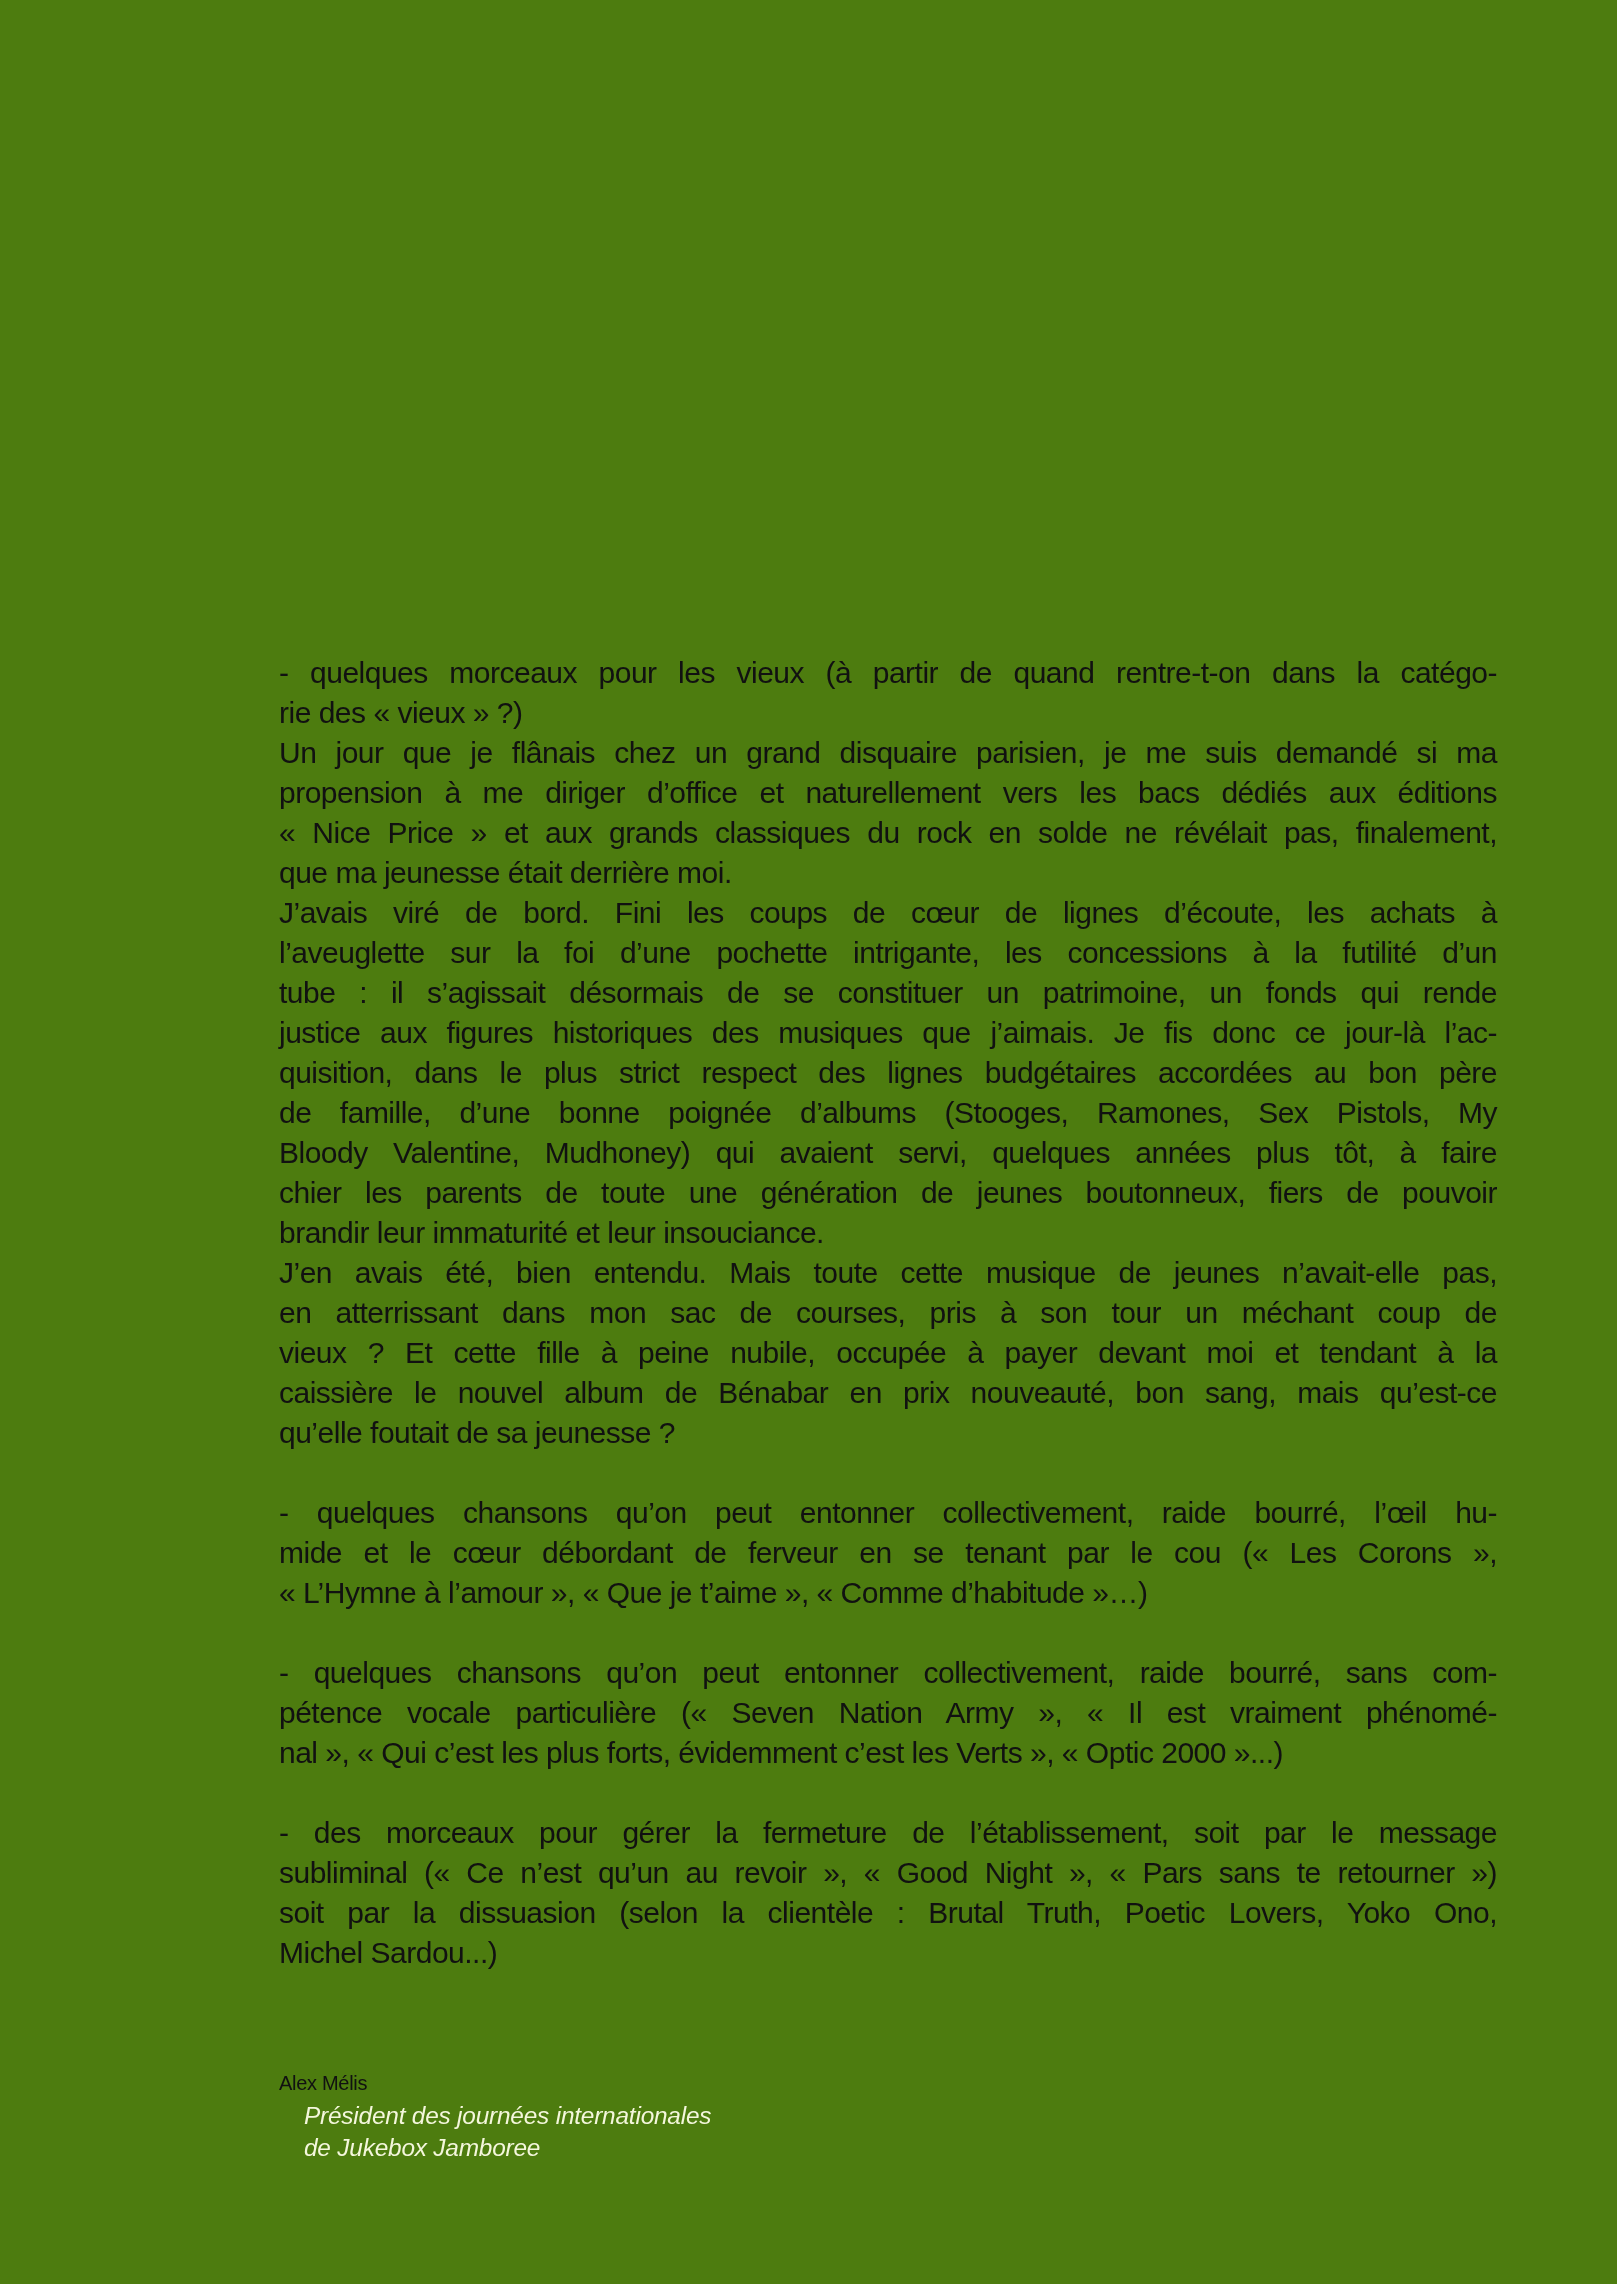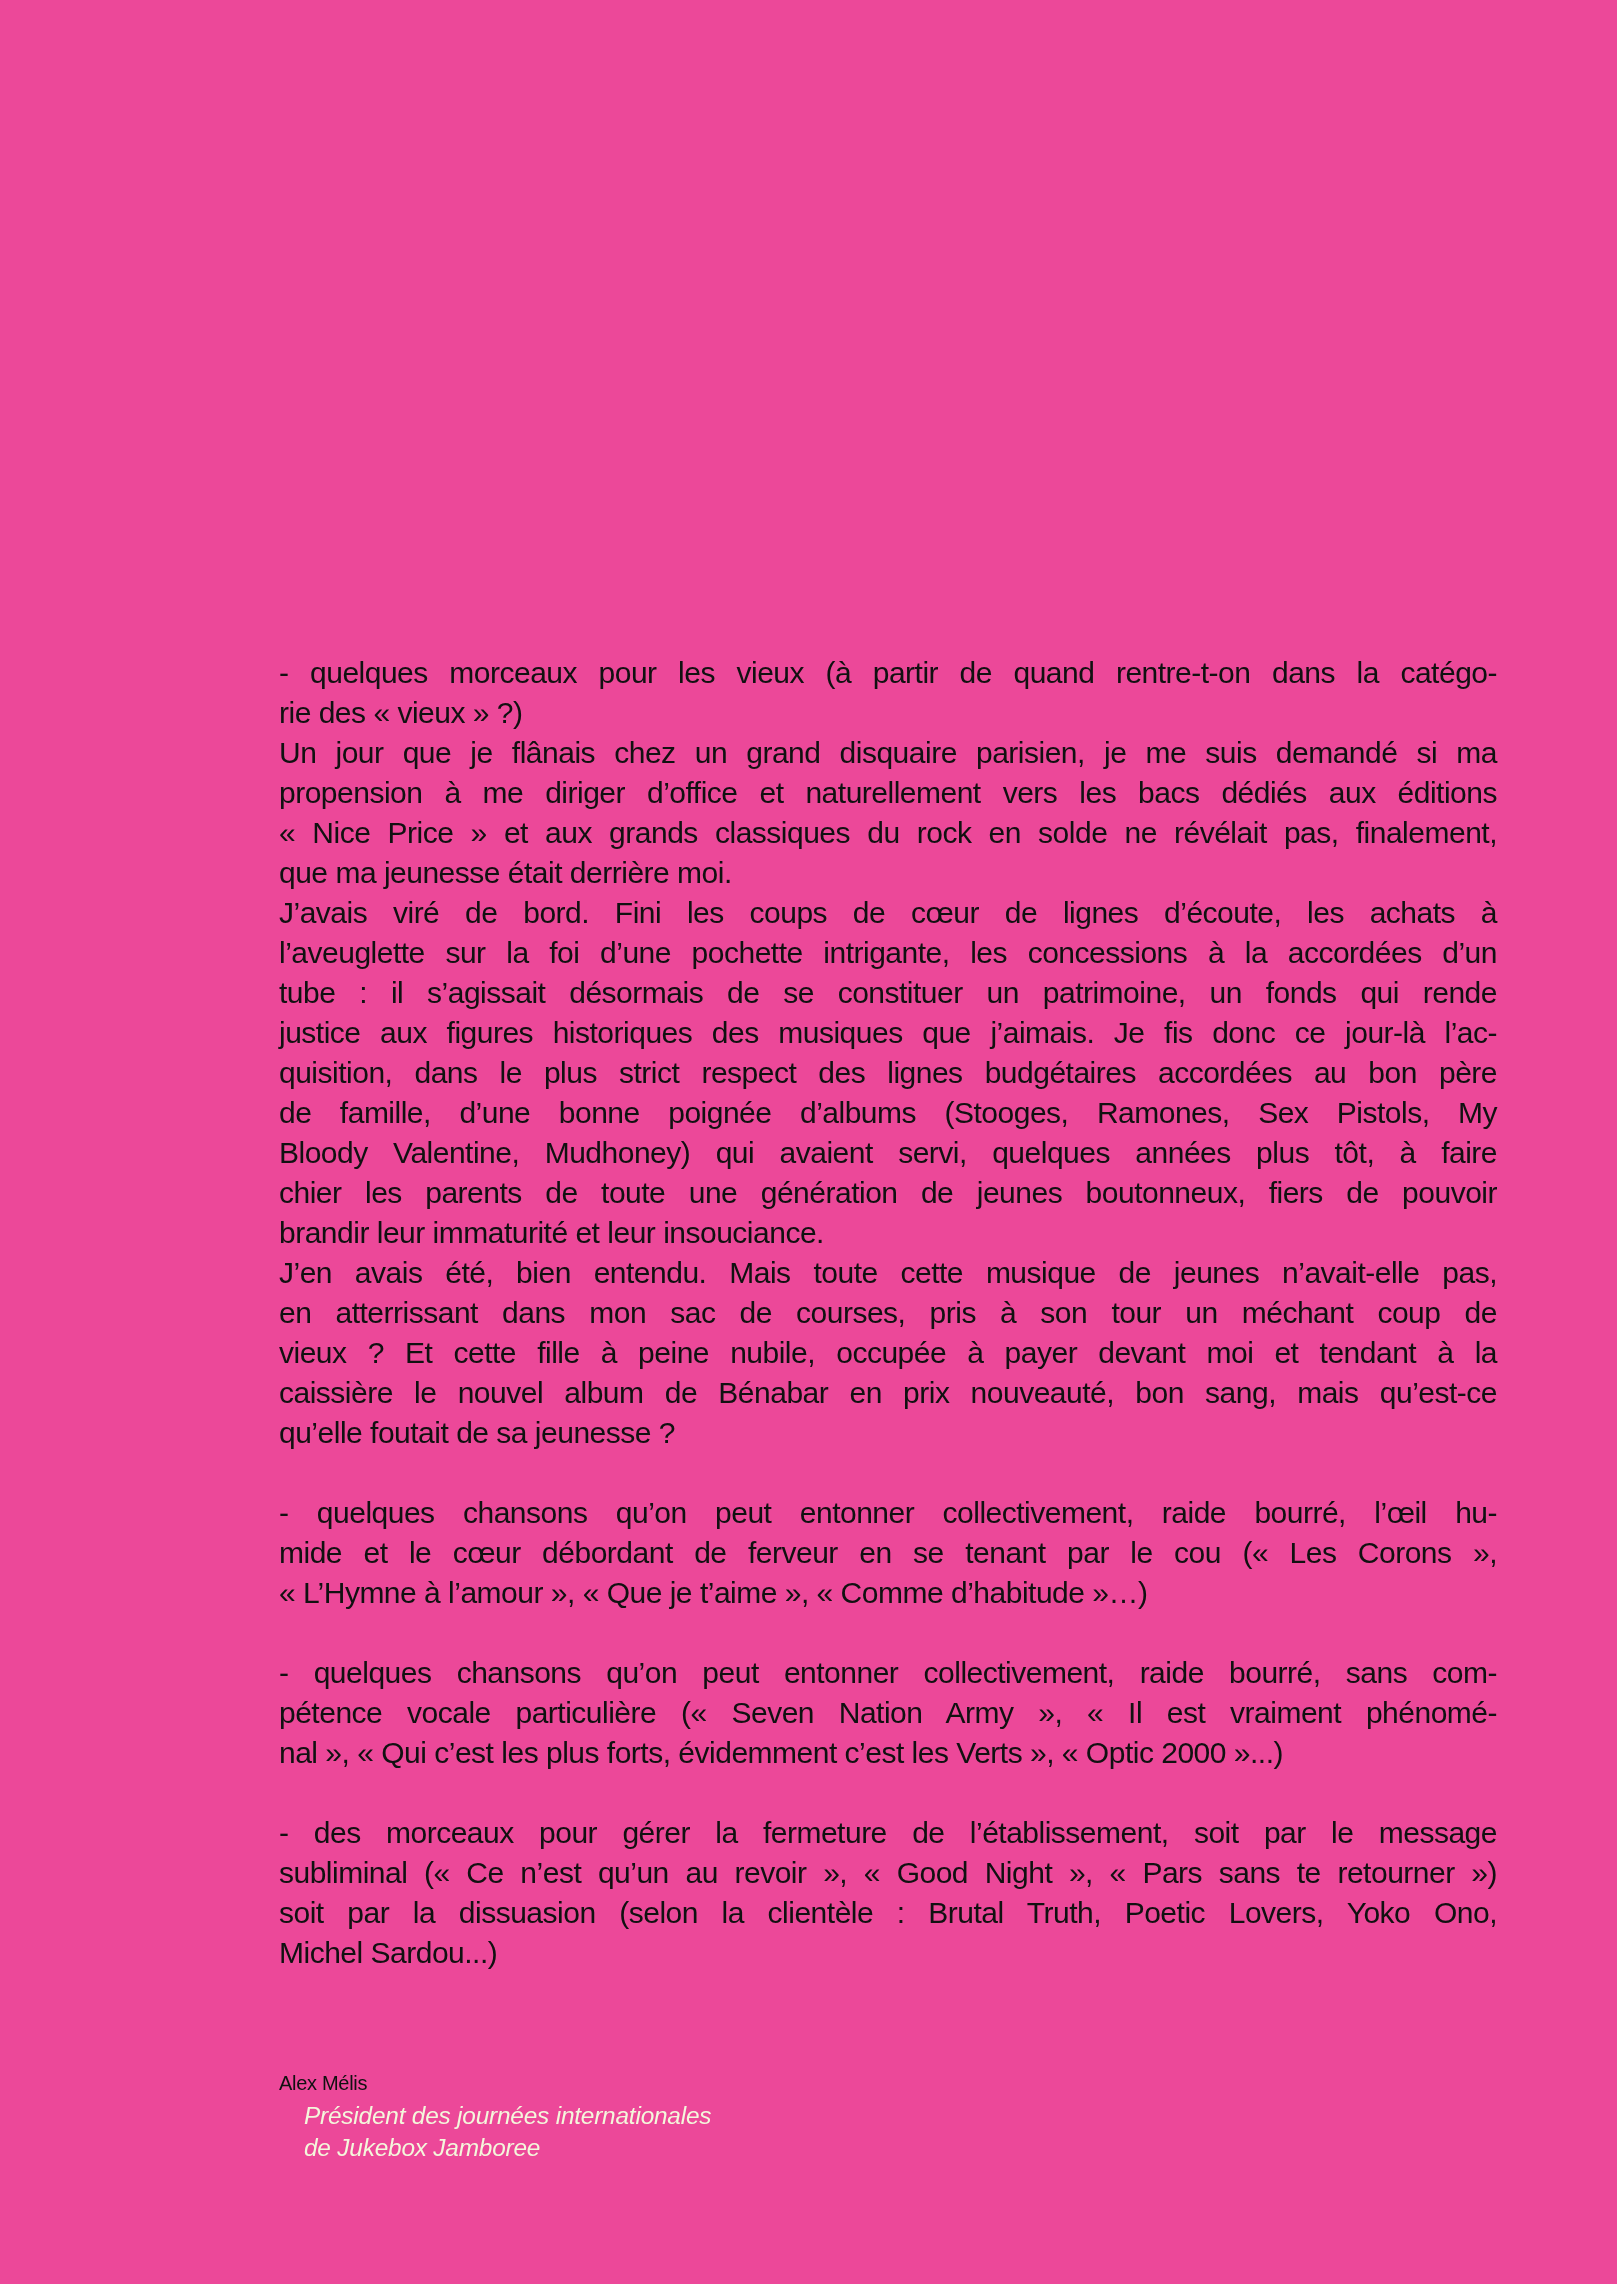--- a/index.html
+++ b/index.html
@@ -68,38 +68,38 @@
       line-height: 32px;
       font-style: italic;
       color: #f4f7dc;
       letter-spacing: -0.2px;
       margin-left: 25px;
     }
   </style>
 </head>
 <body style="background: rgb(212, 224, 95);">
 
-<div class="page" style="background: #ec4899;">
+<div class="page" style="background: #4d7c0f;">
   <div class="column">
 
     <div class="para">
       <span class="line" style="display: block; width: 1218px;">- quelques morceaux pour les vieux (à partir de quand rentre-t-on dans la caté­go-</span>
       <span class="line last" style="display: block; width: 1218px;">rie des « vieux » ?)</span>
     </div>
 
     <div class="para">
       <span class="line" style="display: block; width: 1218px;">Un jour que je flânais chez un grand disquaire parisien, je me suis demandé si ma</span>
       <span class="line" style="display: block; width: 1218px;">propension à me diriger d’office et naturellement vers les bacs dédiés aux éditions</span>
       <span class="line" style="display: block; width: 1218px;">« Nice Price » et aux grands classiques du rock en solde ne révélait pas, finalement,</span>
       <span class="line last" style="display: block; width: 1218px;">que ma jeunesse était derrière moi.</span>
     </div>
 
     <div class="para">
       <span class="line" style="display: block; width: 1218px;">J’avais viré de bord. Fini les coups de cœur de lignes d’écoute, les achats à</span>
-      <span class="line" style="display: block; width: 1218px;">l’aveuglette sur la foi d’une pochette intrigante, les concessions à la accordées d’un</span>
+      <span class="line" style="display: block; width: 1218px;">l’aveuglette sur la foi d’une pochette intrigante, les concessions à la futilité d’un</span>
       <span class="line" style="display: block; width: 1218px;">tube : il s’agissait désormais de se constituer un patrimoine, un fonds qui rende</span>
       <span class="line" style="display: block; width: 1218px;">justice aux figures historiques des musiques que j’aimais. Je fis donc ce jour-là l’ac-</span>
       <span class="line" style="display: block; width: 1218px;">quisition, dans le plus strict respect des lignes budgétaires accordées au bon père</span>
       <span class="line" style="display: block; width: 1218px;">de famille, d’une bonne poignée d’albums (Stooges, Ramones, Sex Pistols, My</span>
       <span class="line" style="display: block; width: 1218px;">Bloody Valentine, Mudhoney) qui avaient servi, quelques années plus tôt, à faire</span>
       <span class="line" style="display: block; width: 1218px;">chier les parents de toute une génération de jeunes boutonneux, fiers de pouvoir</span>
       <span class="line last" style="display: block; width: 1218px;">brandir leur immaturité et leur insouciance.</span>
     </div>
 
     <div class="para">

